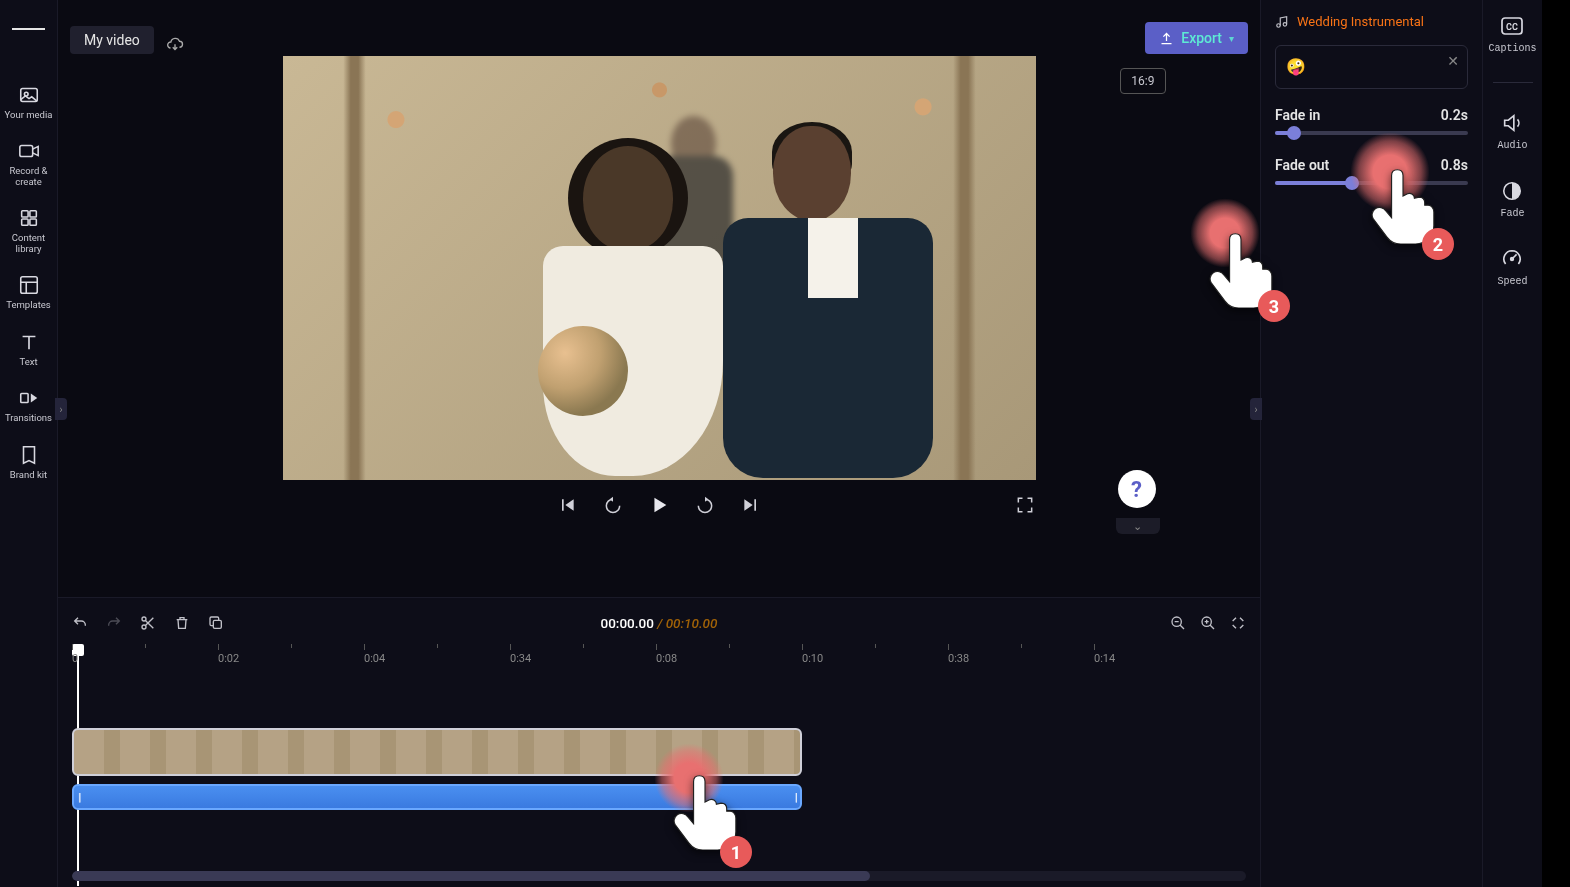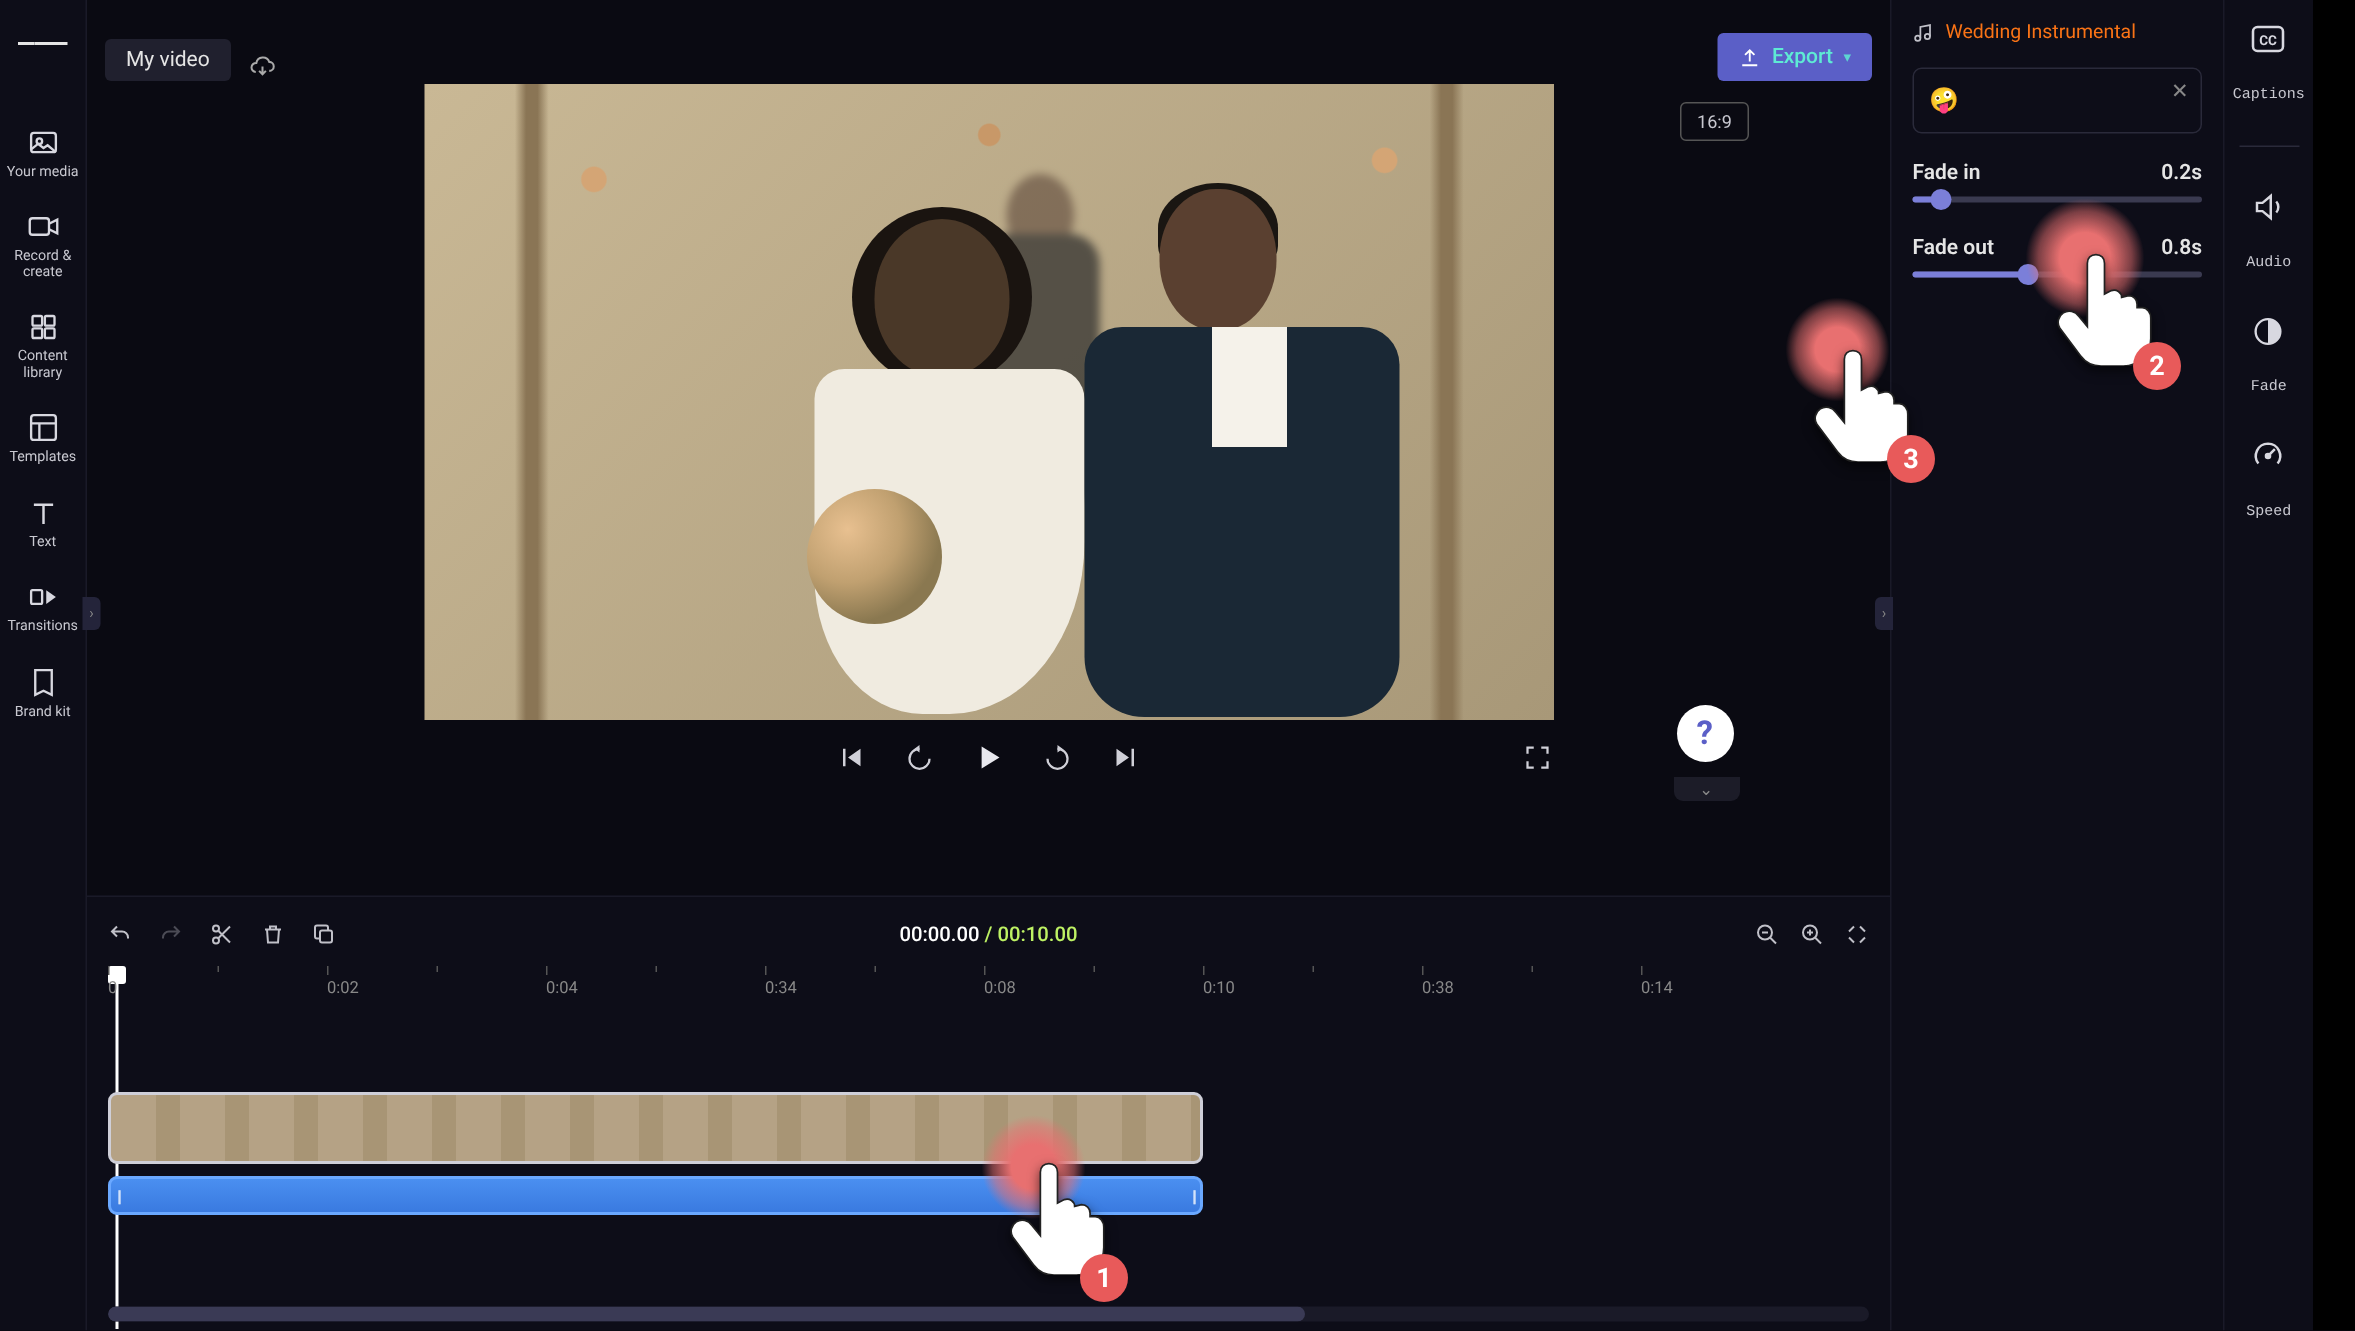--- a/index.html
+++ b/index.html
@@ -66,33 +66,33 @@
 .tip-card { border:1px solid #2a2a3a; border-radius:6px; padding:10px 28px 10px 10px; display:flex; gap:8px; position:relative; font-size:12.5px; line-height:1.35; color:#c8c8d0; margin-bottom:18px; }
 .tip-emoji { font-size:16px; }
 .tip-close { position:absolute; top:6px; right:8px; cursor:pointer; color:#888; font-size:14px; }
 .fade-row { display:flex; justify-content:space-between; font-size:14px; font-weight:600; margin-bottom:8px; }
 .slider { position:relative; height:4px; background:#3a3a50; border-radius:2px; margin-bottom:22px; }
 .slider-fill { position:absolute; height:100%; background:#7b7fd9; border-radius:2px; }
 .slider-thumb { position:absolute; top:50%; width:14px; height:14px; background:#7b7fd9; border-radius:50%; transform:translate(-50%,-50%); cursor:grab; }
 
 
 .right-rail { width:60px; background:#0d0d18; display:flex; flex-direction:column; align-items:center; gap:28px; padding-top:14px; border-left:1px solid #1a1a28; }
-.rail-item { display:flex; flex-direction:column; align-items:center; gap:20px; cursor:pointer; }
+.rail-item { display:flex; flex-direction:column; align-items:center; gap:5px; cursor:pointer; }
 .rail-label { font-size:10px; color:#c8c8d0;font-family:Liberation Mono, monospace; }
 .rail-icon { width:24px;height:24px;display:flex;align-items:center;justify-content:center;}
 .rail-separator { width:40px; height:1px; background:#2a2a3a; }
 
 
 .timeline { height: 290px; border-top:1px solid #1a1a28; background:#0d0d18; display:flex; flex-direction:column; padding: 10px 14px 10px 14px; position:relative; }
 .tl-toolbar { display:flex; align-items:center; gap:18px; height:30px; }
 .tl-btn { cursor:pointer; color:#b8b8c0; display:flex; }
 .tl-btn.disabled { opacity:.35; cursor:default; }
 .tl-time { position:absolute; left:50%; transform:translateX(-50%); font-size:13.5px; font-weight:500; }
 .tl-time .cur { color:#fff; }
-.tl-time .dur { color:#bef264; }
+.tl-time .dur { color:#a16207;font-style:italic; }
 .tl-right { margin-left:auto; display:flex; gap:14px; align-items:center; }
 .ruler { position:relative; height:24px; margin-top:6px; color:#888; font-size:11px; }
 .tick { position:absolute; top:0; }
 .tick::before { content:""; display:block; width:1px; height:6px; background:#555; margin-bottom:2px; }
 .tick.minor::before { height:4px; }
 .playhead { position:absolute; top:0; width:12px; height:12px; background:#fff; left:-6px; border-radius:2px; }
 .playhead::after{content:"";position:absolute;left:5px;top:12px;width:2px;height:230px;background:#fff;}
 .tracks { position:relative; margin-top:60px; }
 .video-clip { height:48px; width:730px; border:2px solid #cfcfd8; border-radius:6px; background:repeating-linear-gradient(90deg,#b5a285 0,#b5a285 30px,#a89575 30px,#a89575 46px); position:relative; overflow:hidden; }
 .audio-clip { margin-top:8px; height:26px; width:730px; border:2px solid #6aa8ff; border-radius:6px; background:linear-gradient(180deg,#4a8ff0,#3a7ae0); position:relative; display:flex; align-items:center; justify-content:space-between; padding:0 4px; }

